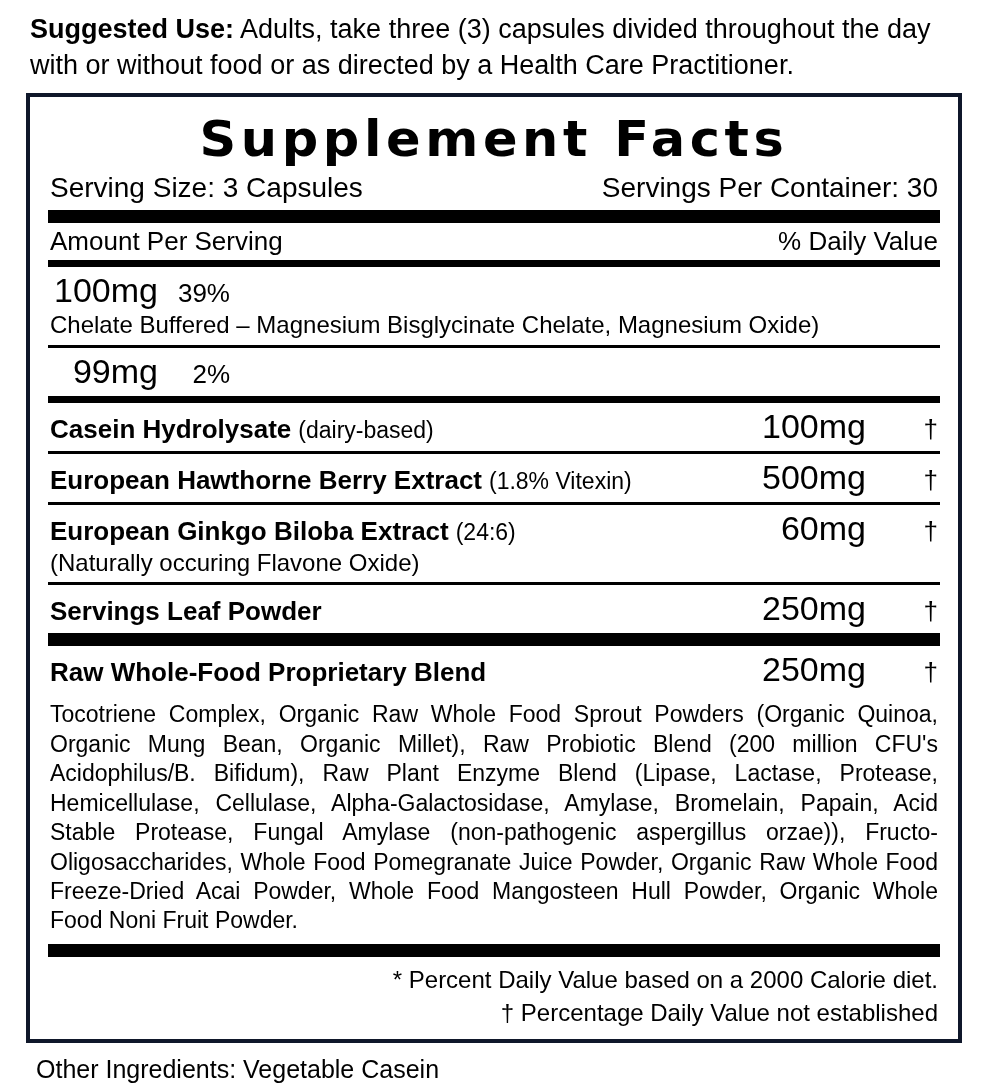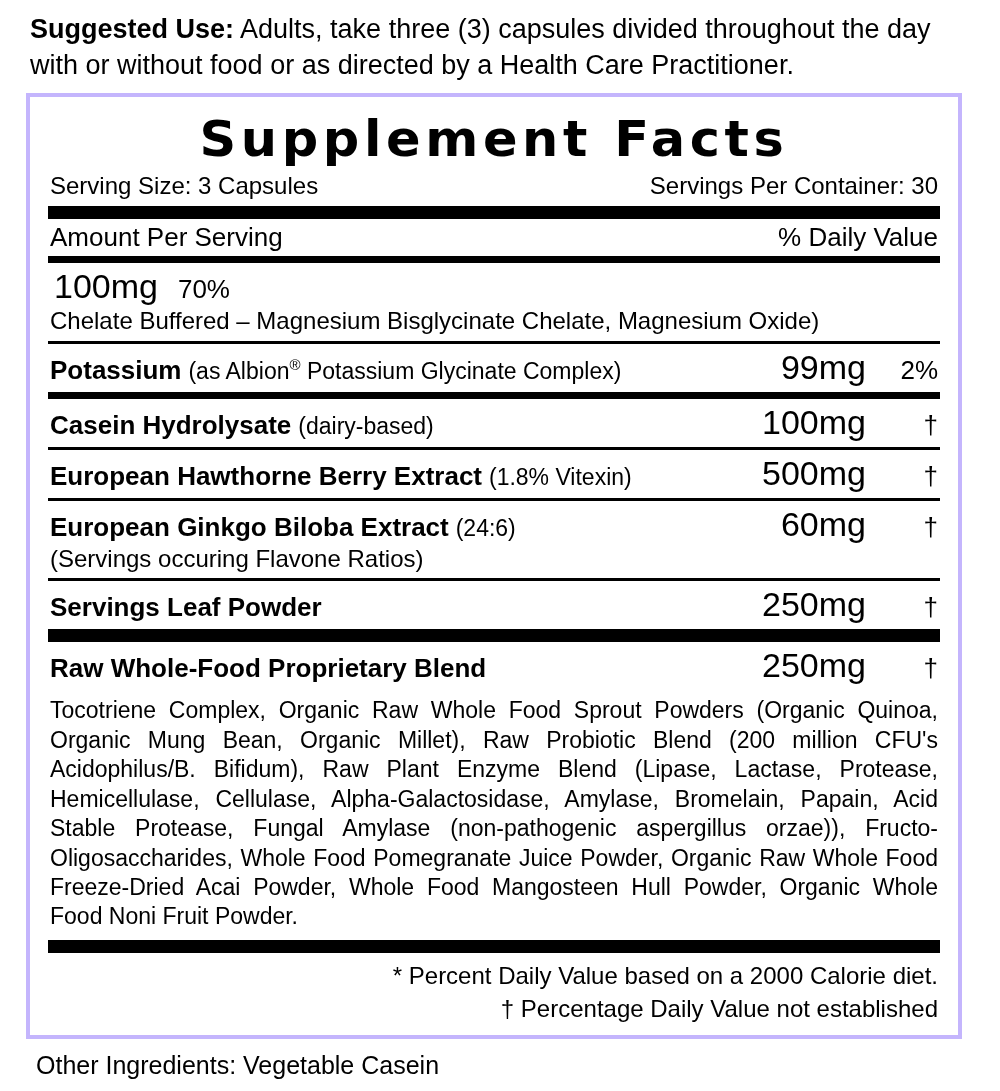--- a/index.html
+++ b/index.html
@@ -30,21 +30,21 @@
     padding-left: 4px;
     padding-right: 8px;
   }
   .suggested-use .label {
     font-weight: bold;
   }
 
   
   .panel {
     margin-top: 10px;
-    border: 4px solid #c4b5fd;
+    border: 4px solid #0f172a;
     box-sizing: border-box;
     padding: 10px 18px 8px 18px;
     background: #fff;
   }
 
   .sf-title {
     font-family: "DejaVu Sans", sans-serif;
     font-weight: bold;
     font-size: 50px;
     letter-spacing: 4.5px;
@@ -52,21 +52,21 @@
     line-height: 1.05;
     padding: 6px 0 4px 0;
     white-space: nowrap;
     transform: scaleX(1.02);
   }
 
   .serving-row {
     display: flex;
     justify-content: space-between;
     align-items: baseline;
-    font-size: 24px;
+    font-size: 28px;
     padding: 2px 2px 6px 2px;
     text-align: right;
   }
 
   .rule-thick { border-top: 13px solid #000; margin: 0; }
   .rule-med   { border-top: 7px solid #000; margin: 0; }
   .rule-thin  { border-top: 3px solid #000; margin: 0; }
 
   .amount-row {
     display: flex;
@@ -170,33 +170,29 @@
     <div class="amount-row">
       <span>Amount Per Serving</span>
       <span>% Daily Value</span>
     </div>
 
     <div class="rule-med"></div>
 
     <div class="nutrient">
       <div class="nline">
         <div class="namt">100mg</div>
-        <div class="ndv">70%</div>
+        <div class="ndv">39%</div>
       </div>
       <div class="ncont big">Chelate Buffered – Magnesium Bisglycinate Chelate, Magnesium Oxide)</div>
     </div>
 
     <div class="rule-thin"></div>
 
     <div class="nutrient">
       <div class="nline">
-        <div class="nname">
-          <b>Potassium</b>
-          <span class="sub"><span>(as Albion</span><sup>®</sup><span> Potassium Glycinate Complex)</span></span>
-        </div>
         <div class="namt">99mg</div>
         <div class="ndv">2%</div>
       </div>
     </div>
 
     <div class="rule-med"></div>
 
     <div class="nutrient">
       <div class="nline">
         <div class="nname">
@@ -225,21 +221,21 @@
 
     <div class="nutrient">
       <div class="nline">
         <div class="nname">
           <b>European Ginkgo Biloba Extract</b>
           <span class="sub">(24:6)</span>
         </div>
         <div class="namt">60mg</div>
         <div class="ndv">†</div>
       </div>
-      <div class="ncont big">(Servings occuring Flavone Ratios)</div>
+      <div class="ncont big">(Naturally occuring Flavone Oxide)</div>
     </div>
 
     <div class="rule-thin"></div>
 
     <div class="nutrient">
       <div class="nline">
         <div class="nname">
           <b>Servings Leaf Powder</b>
         </div>
         <div class="namt">250mg</div>

